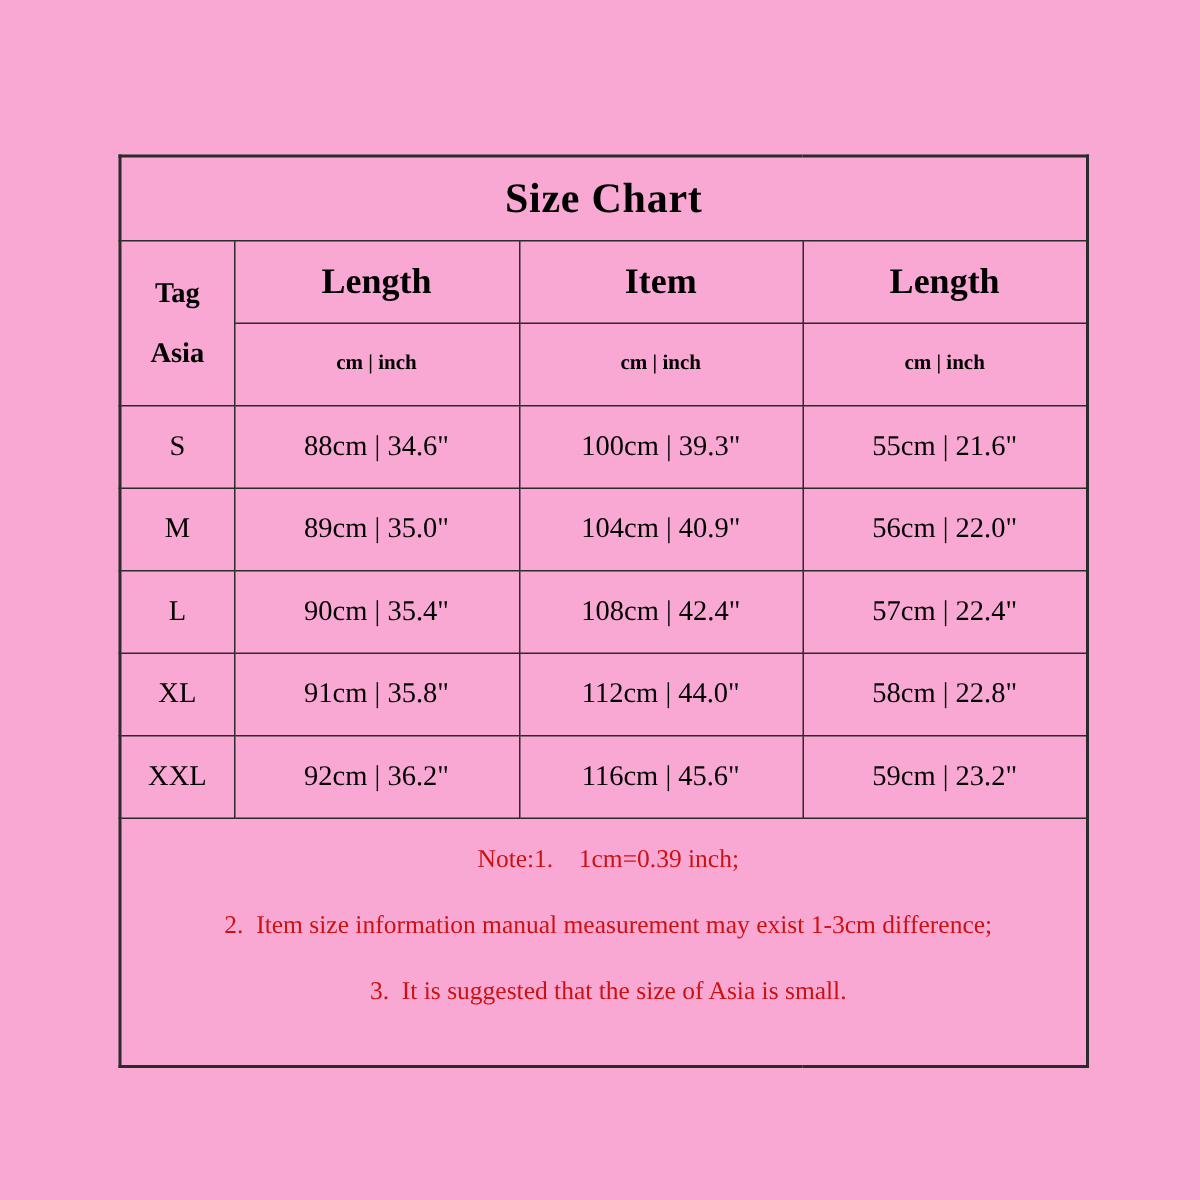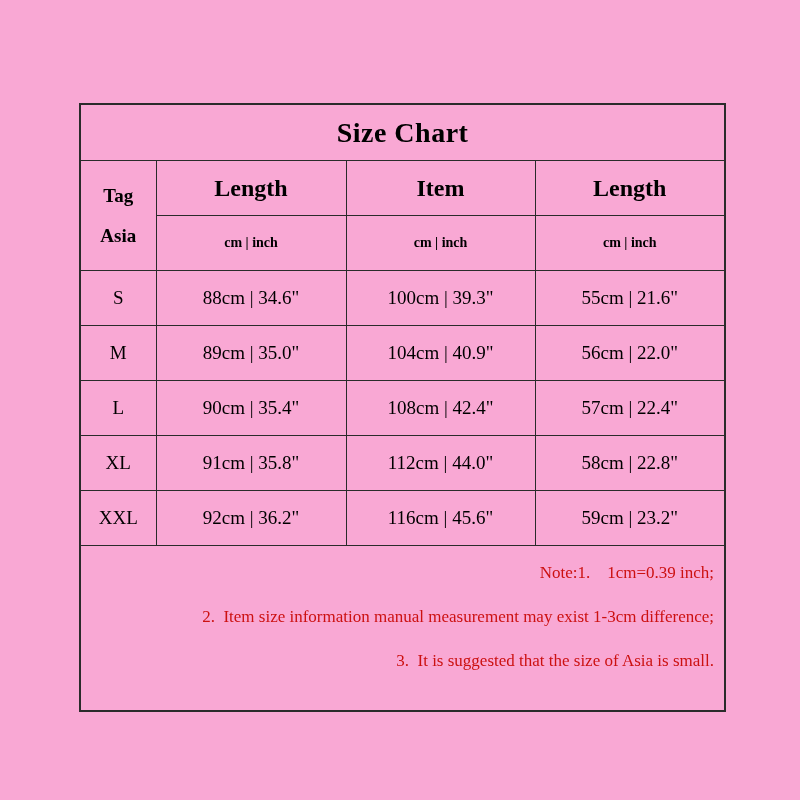--- a/index.html
+++ b/index.html
@@ -65,21 +65,21 @@
     font-weight: bold;
   }
   tr.data-row td {
     height: 54px;
     font-size: 19px;
   }
   .size-cell { font-size: 19px; }
 
   tr.notes-row td {
     height: 148px;
-    text-align: right;
+    text-align: center;
     vertical-align: top;
     padding: 16px 10px 0 16px;
   }
   .note-line {
     margin: 0 0 23px 0;
     font-size: 17px;
     line-height: 21px;
     white-space: pre-wrap;
     color: var(--note-color, #cc1111);
   }

